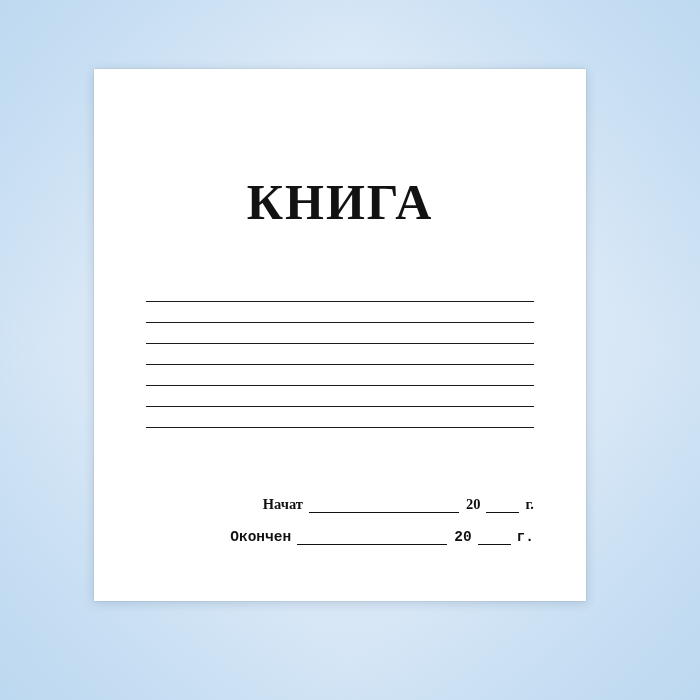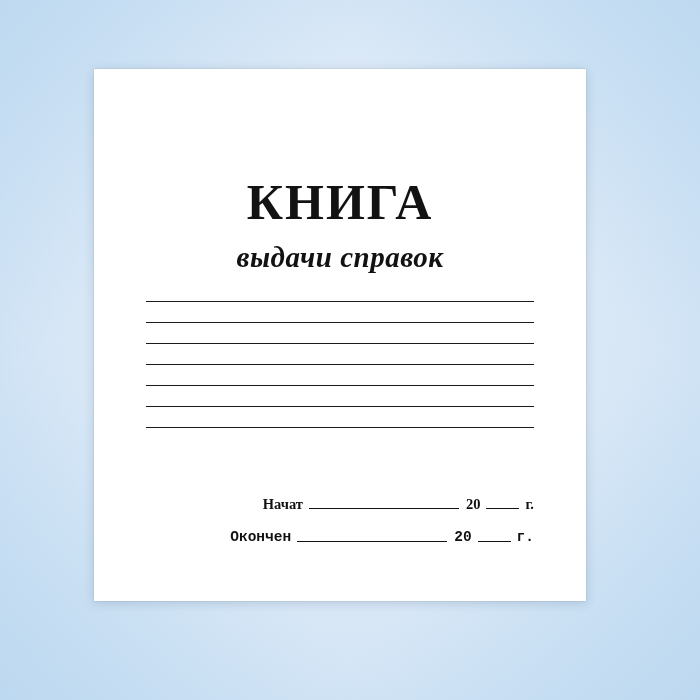--- a/index.html
+++ b/index.html
@@ -81,21 +81,21 @@
   .rule:last-child { margin-bottom: 0; }
 
   .footer {
     position: absolute;
     left: 52px;
     right: 52px;
     bottom: 56px;
   }
   .foot-row {
     display: flex;
-    align-items: flex-start;
+    align-items: flex-end;
     justify-content: flex-end;
     font-family: "Liberation Serif", serif;
     font-weight: 700;
     font-size: 14.5px;
     color: #111;
     margin-bottom: 16px;
   }
   .foot-row:last-child { margin-bottom: 0; font-family: Liberation Mono, monospace; }
   .foot-label {
     white-space: nowrap;
@@ -123,21 +123,20 @@
   }
 </style>
 </head>
 <body>
 
 <div class="scene">
   <div class="cover">
 
     <div class="title-block">
       <div class="title-main">КНИГА</div>
-      <div class="title-sub">выдачи справок</div>
     </div>
 
     <div class="rules">
       <div class="rule"></div>
       <div class="rule"></div>
       <div class="rule"></div>
       <div class="rule"></div>
       <div class="rule"></div>
       <div class="rule"></div>
       <div class="rule"></div>

